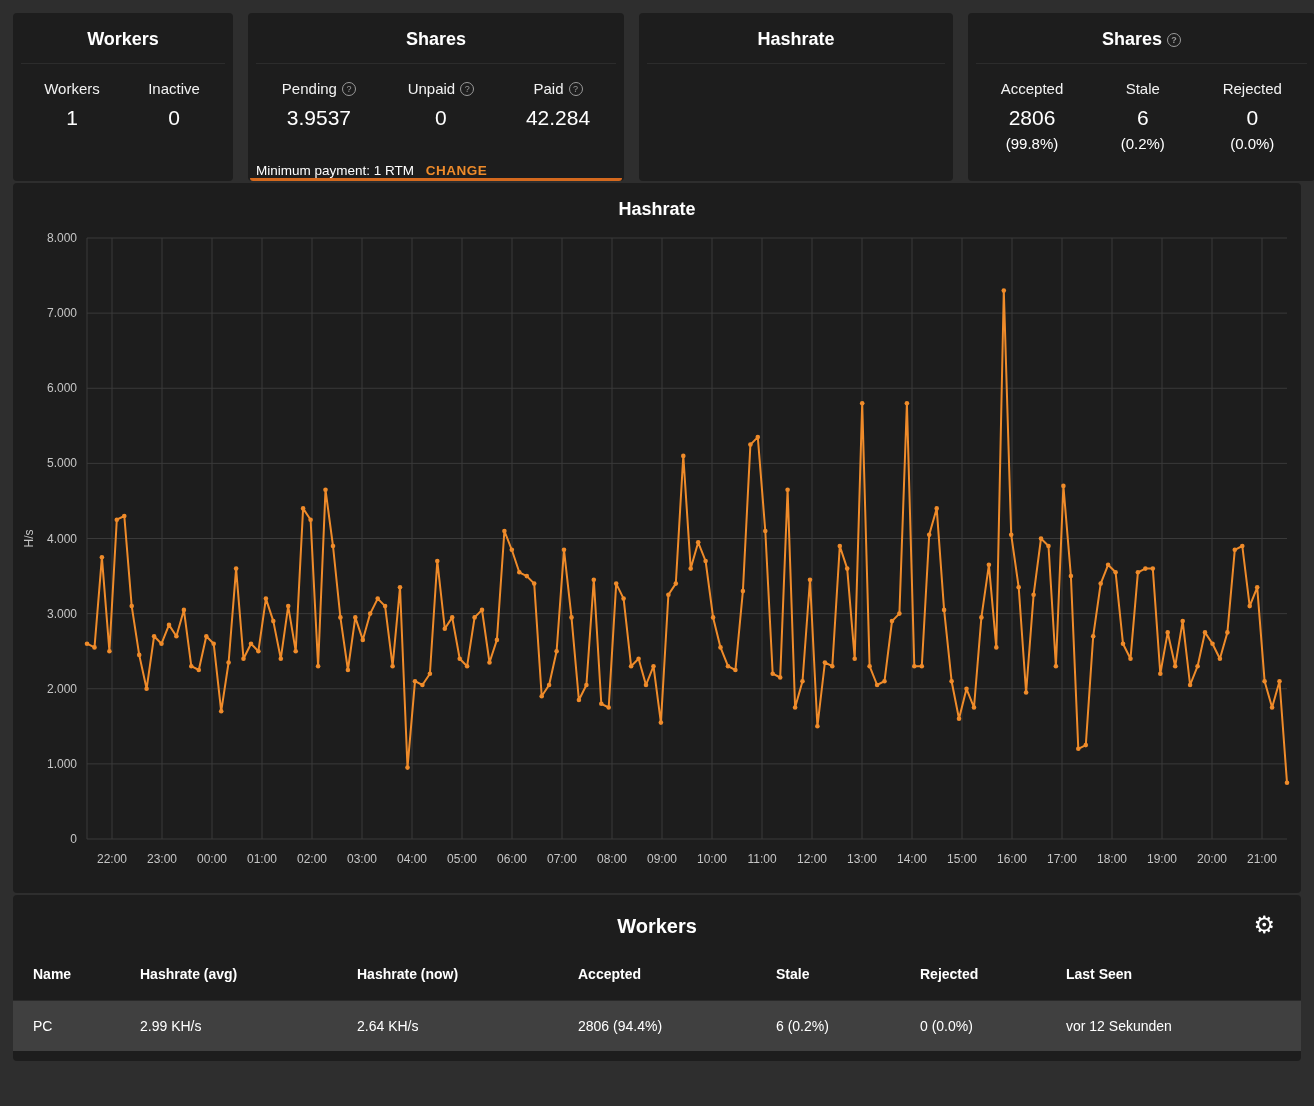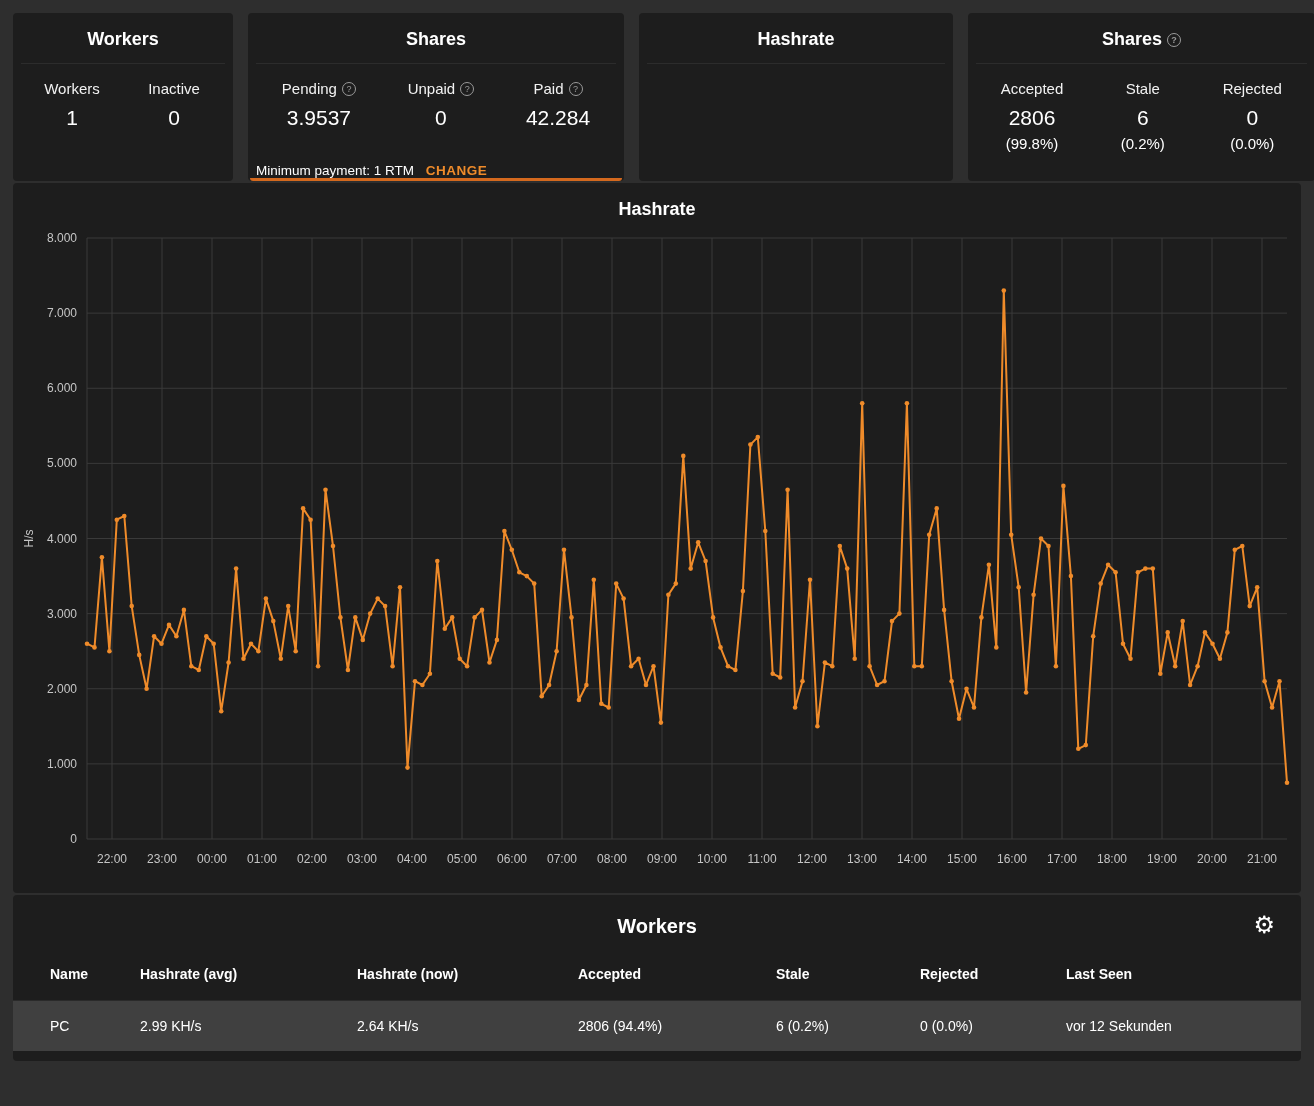--- a/index.html
+++ b/index.html
@@ -61,21 +61,21 @@
   .workers-panel { padding: 18px 0 10px; overflow: hidden; }
   .workers-header { position: relative; text-align: center; padding: 2px 0 14px; }
   .workers-title { font-size: 20px; font-weight: bold; display: inline-block; }
   .gear {
     position: absolute; right: 26px; top: 0; font-size: 24px; line-height: 24px;
     color: #ffffff; cursor: pointer;
   }
   table { width: 100%; border-collapse: collapse; table-layout: fixed; font-size: 14px; }
   th { text-align: left; font-weight: bold; padding: 14px 10px 18px; color: #fff; }
   td { text-align: left; padding: 17px 10px; }
-  th:first-child, td:first-child { padding-left: 37px; margin-left: 10px; }
+  th:first-child, td:first-child { padding-left: 20px; margin-left: 10px; }
   tbody tr { background: #404040; border-top: 1px solid rgba(255,255,255,0.06); }
   .c-name { width: 117px; } .c-havg { width: 217px; } .c-hnow { width: 221px; }
   .c-acc { width: 198px; } .c-stale { width: 144px; } .c-rej { width: 146px; }
 </style>
 </head>
 <body>
 
 <div class="page">
 
   <div class="cards-row">

